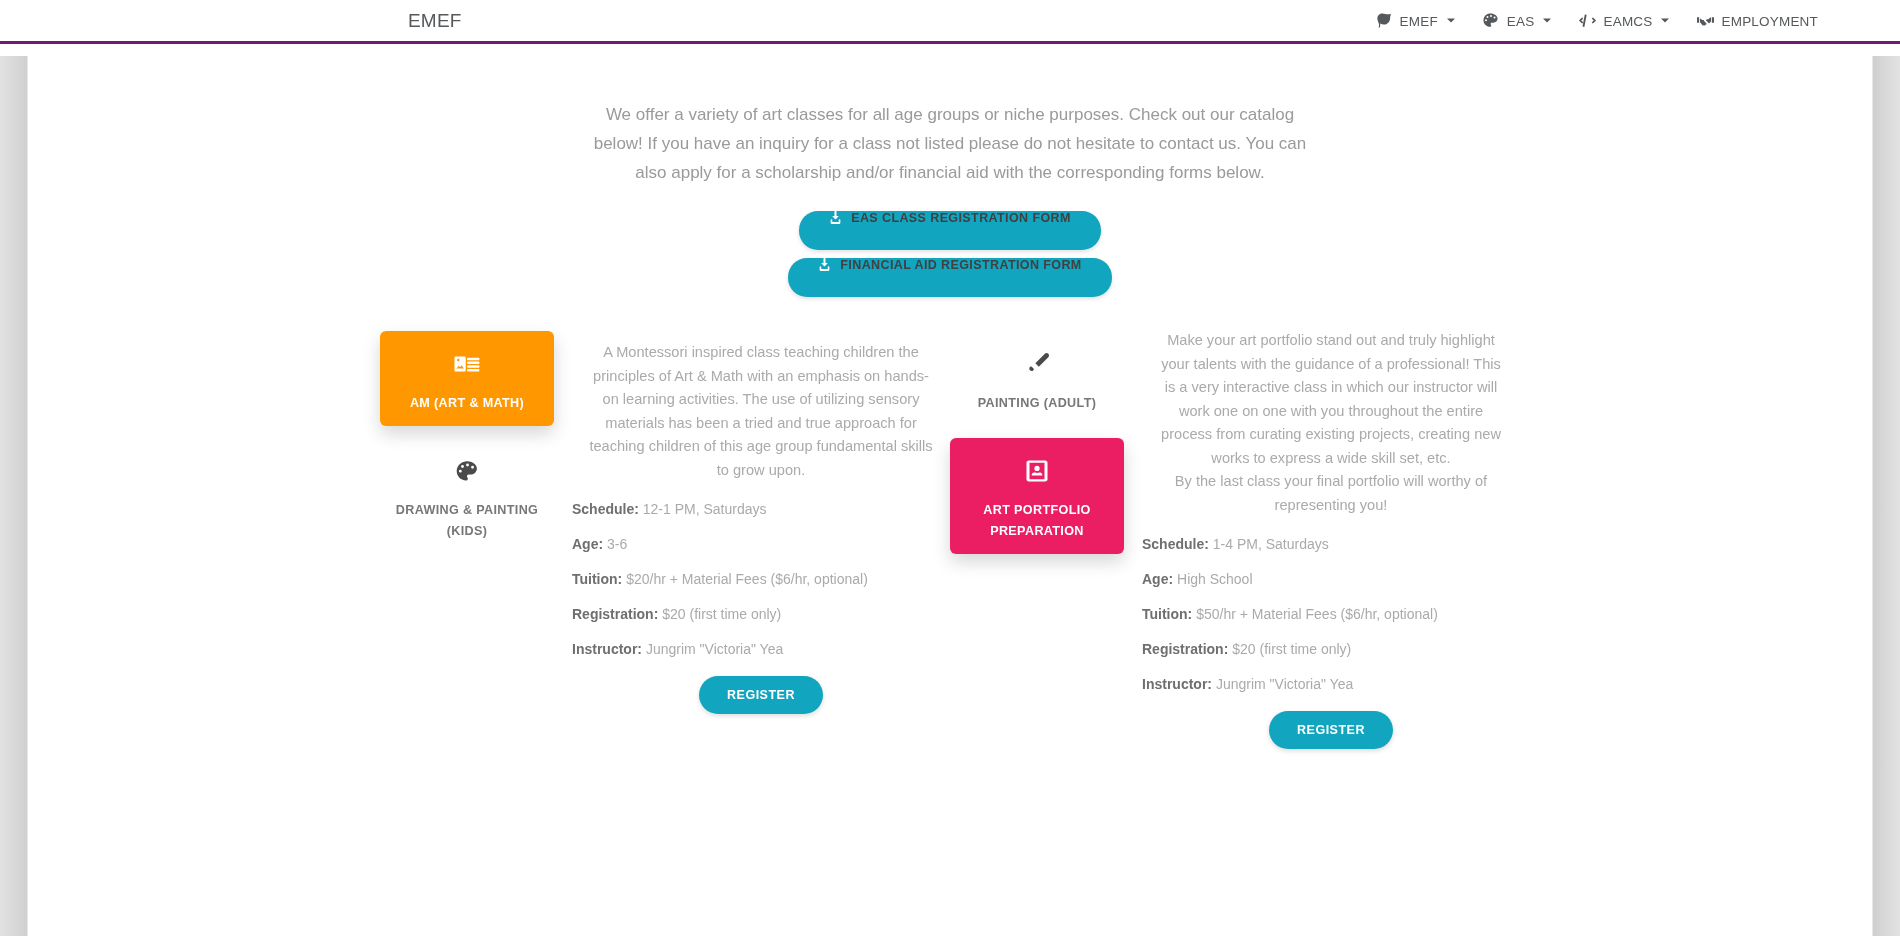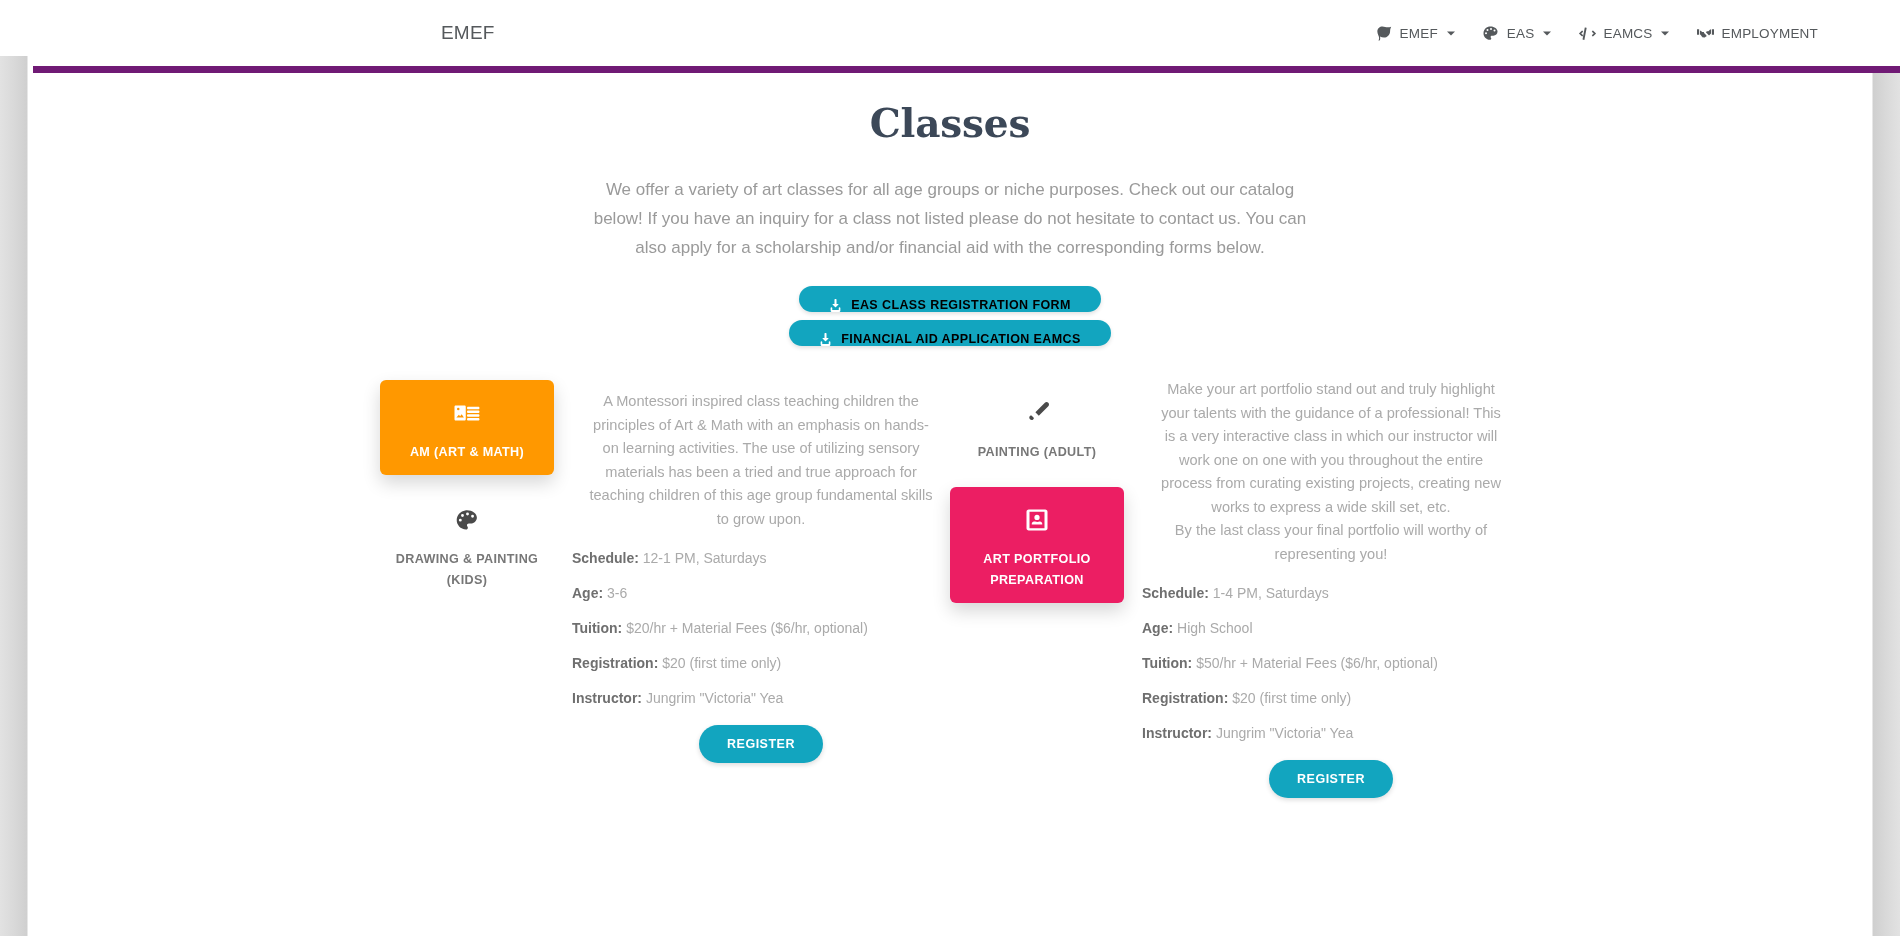--- a/index.html
+++ b/index.html
@@ -13,27 +13,26 @@
   body {
     font-family: "Liberation Sans", sans-serif;
     background: #ffffff;
     color: #555;
     position: relative;
   }
 
   
   .navbar {
     position: relative;
-    height: 73px;
+    height: 44px;
     background: #ffffff;
-    border-bottom: 7px solid #701a75;
+    border-bottom: 3px solid #701a75;
     display: flex;
     align-items: center;
     z-index: 5;
-    margin-left: 33px;
   }
   .brand {
     position: absolute;
     left: 408px;
     top: 50%;
     transform: translateY(-50%);
     font-size: 19px;
     color: #55595c;
     letter-spacing: .2px;
     text-decoration: none;
@@ -132,29 +131,29 @@
   
   .dl-stack {
     margin-top: 24px;
     display: flex;
     flex-direction: column;
     align-items: center;
     gap: 8px;
   }
   .dl-btn {
     display: inline-flex;
-    align-items: flex-end;
+    align-items: flex-start;
     justify-content: center;
     gap: 9px;
-    height: 26px;
+    height: 39px;
     padding: 0 30px;
     border: none;
     border-radius: 19px;
     background: #12a5bf;
-    color: #000000;
+    color: #404040;
     font-size: 12.5px;
     font-weight: bold;
     letter-spacing: .4px;
     cursor: pointer;
     box-shadow: 0 2px 4px rgba(0,0,0,.12);
     font-family: "Liberation Sans", sans-serif;
   }
   .dl-btn svg { fill: #ffffff; display: block; }
 
   
@@ -291,42 +290,41 @@
 
   </div>
 </div>
 
 <div class="page-frame">
   <div class="page-shadow"></div>
 
   <div class="content">
 
     <div class="hero">
-      <h1 class="page-title">Classes</h1>
       <p class="intro">We offer a variety of art classes for all age groups or niche purposes. Check out our catalog below! If you have an inquiry for a class not listed please do not hesitate to contact us. You can also apply for a scholarship and/or financial aid with the corresponding forms below.</p>
 
       <div class="dl-stack">
 
         <button class="dl-btn">
           <span>
             <svg width="13" height="13" viewBox="0 0 512 512">
                 <path d="M216 24l0 168-68 0c-11 0-17 13-9 21l108 112c5 5 13 5 18 0l108-112c8-8 2-21-9-21l-68 0 0-168c0-13-11-24-24-24l-32 0c-13 0-24 11-24 24zM64 352l0 96c0 35 29 64 64 64l256 0c35 0 64-29 64-64l0-96c0-18-14-32-32-32s-32 14-32 32l0 80-256 0 0-80c0-18-14-32-32-32s-32 14-32 32z"></path>
               </svg>
           </span>
           <span>EAS CLASS REGISTRATION FORM</span>
         </button>
 
 
         <button class="dl-btn">
           <span>
             <svg width="13" height="13" viewBox="0 0 512 512">
                 <path d="M216 24l0 168-68 0c-11 0-17 13-9 21l108 112c5 5 13 5 18 0l108-112c8-8 2-21-9-21l-68 0 0-168c0-13-11-24-24-24l-32 0c-13 0-24 11-24 24zM64 352l0 96c0 35 29 64 64 64l256 0c35 0 64-29 64-64l0-96c0-18-14-32-32-32s-32 14-32 32l0 80-256 0 0-80c0-18-14-32-32-32s-32 14-32 32z"></path>
               </svg>
           </span>
-          <span>FINANCIAL AID APPLICATION EAMCS</span>
+          <span>FINANCIAL AID REGISTRATION FORM</span>
         </button>
 
       </div>
     </div>
 
     <div class="class-grid">
 
       <div class="class-col col-left">
 
         <div class="tab-rail">

